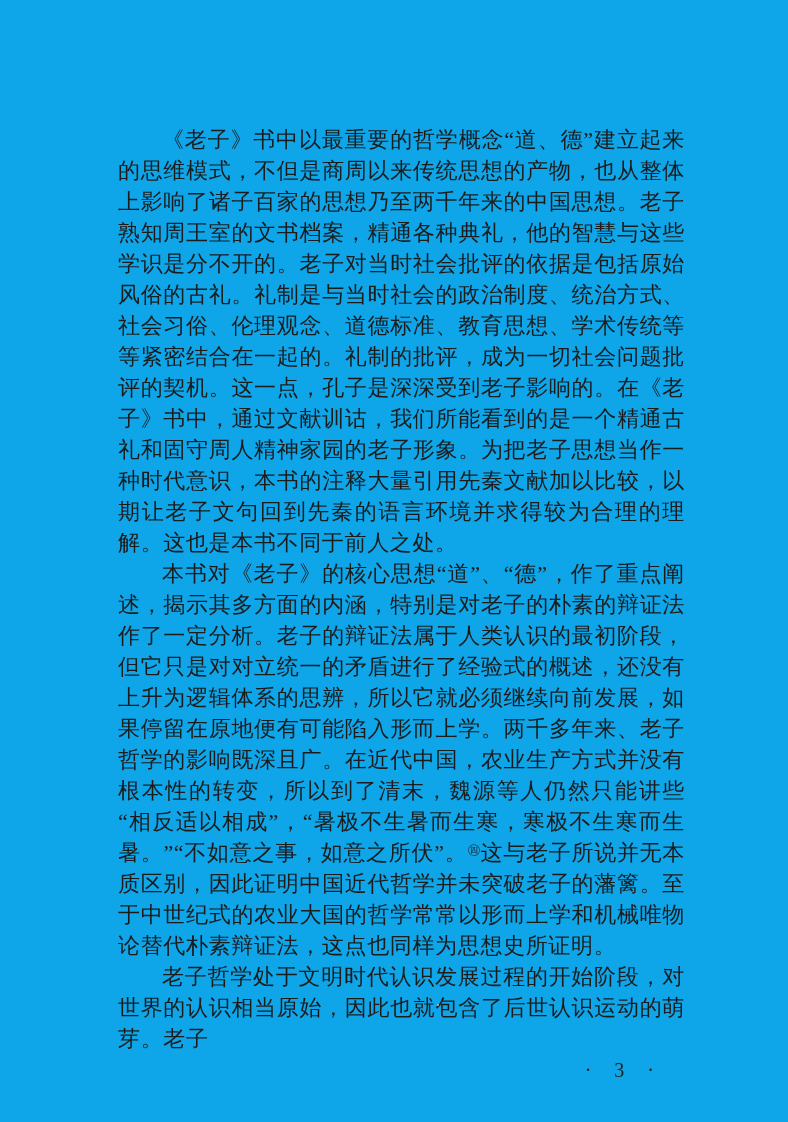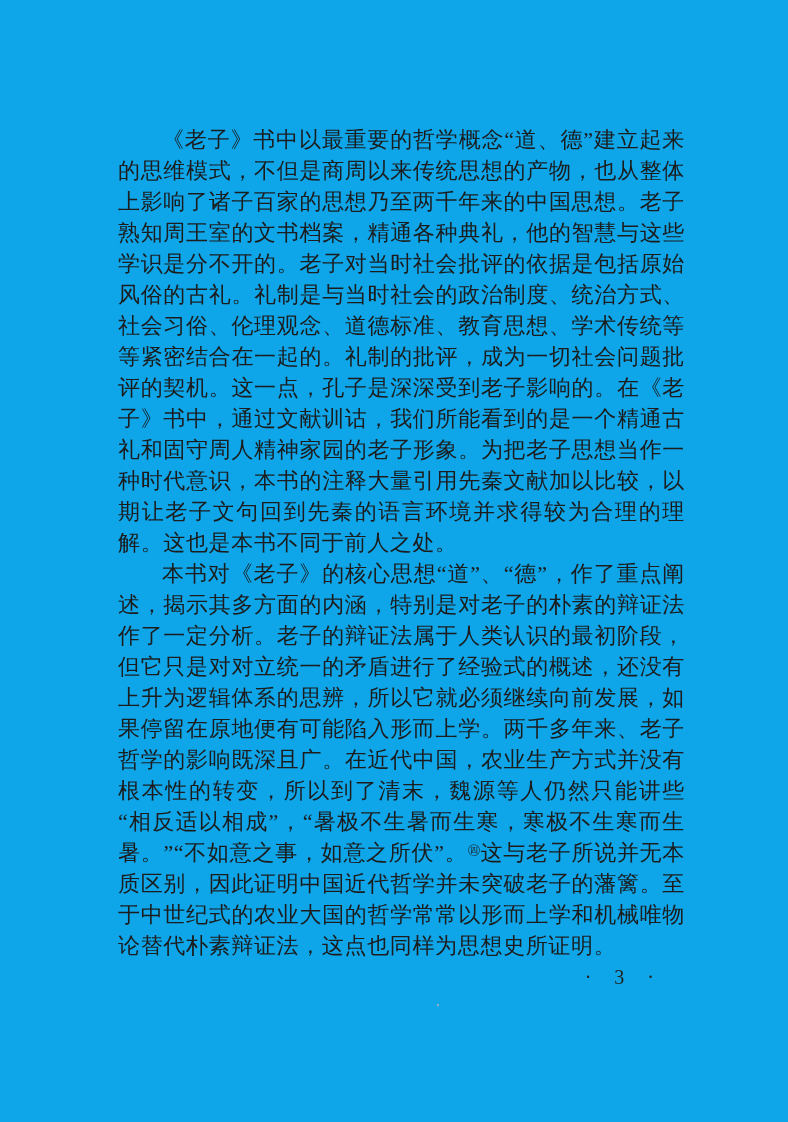--- a/index.html
+++ b/index.html
@@ -69,20 +69,21 @@
 <body>
 
 <div class="scan-page">
 
   <div class="text-block">
 
     <p><span>《老子》书中以最重要的哲学概念“道、德”建立起来的思维模式，不但是商周以来传统思想的产物，也从整体上影响了诸子百家的思想乃至两千年来的中国思想。老子熟知周王室的文书档案，精通各种典礼，他的智慧与这些学识是分不开的。老子对当时社会批评的依据是包括原始风俗的古礼。礼制是与当时社会的政治制度、统治方式、社会习俗、伦理观念、道德标准、教育思想、学术传统等等紧密结合在一起的。礼制的批评，成为一切社会问题批评的契机。这一点，孔子是深深受到老子影响的。在《老子》书中，通过文献训诂，我们所能看到的是一个精通古礼和固守周人精神家园的老子形象。为把老子思想当作一种时代意识，本书的注释大量引用先秦文献加以比较，以期让老子文句回到先秦的语言环境并求得较为合理的理解。这也是本书不同于前人之处。</span></p>
 
     <p><span>本书对《老子》的核心思想“道”、“德”，作了重点阐述，揭示其多方面的内涵，特别是对老子的朴素的辩证法作了一定分析。老子的辩证法属于人类认识的最初阶段，但它只是对对立统一的矛盾进行了经验式的概述，还没有上升为逻辑体系的思辨，所以它就必须继续向前发展，如果停留在原地便有可能陷入形而上学。两千多年来、老子哲学的影响既深且广。在近代中国，农业生产方式并没有根本性的转变，所以到了清末，魏源等人仍然只能讲些“相反适以相成”，“暑极不生暑而生寒，寒极不生寒而生暑。”“不如意之事，如意之所伏”。</span><sup class="footnote-marker">㊃</sup><span>这与老子所说并无本质区别，因此证明中国近代哲学并未突破老子的藩篱。至于中世纪式的农业大国的哲学常常以形而上学和机械唯物论替代朴素辩证法，这点也同样为思想史所证明。</span></p>
 
+    <p><span>老子哲学处于文明时代认识发展过程的开始阶段，对世界的认识相当原始，因此也就包含了后世认识运动的萌芽。老子</span></p>
 
     <div class="page-number">· 3 ·</div>
 
   </div>
 
   <div class="scan-speck"></div>
 
 </div>
 
 </body></html>

